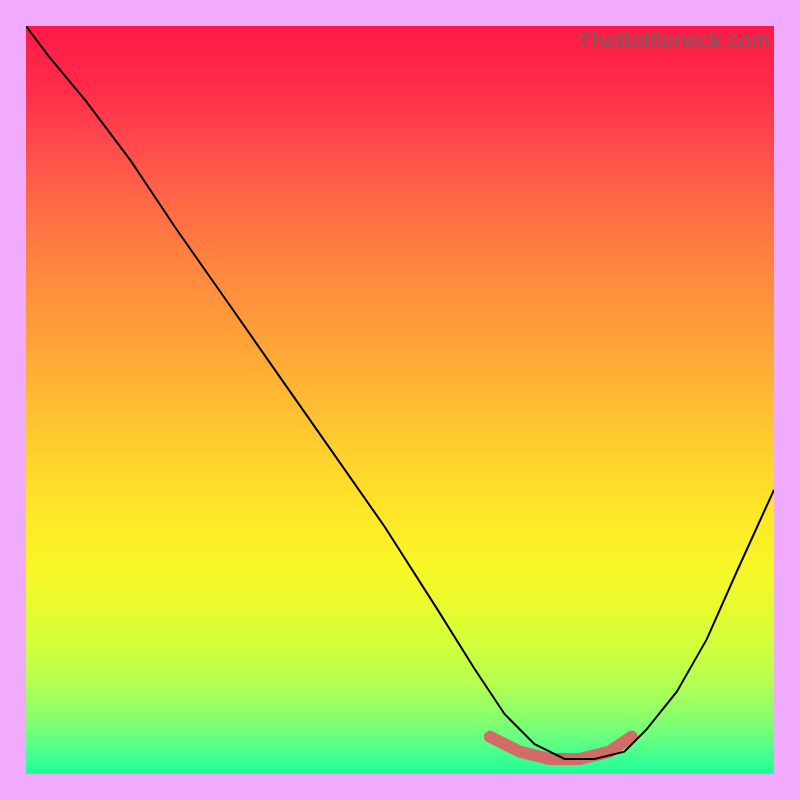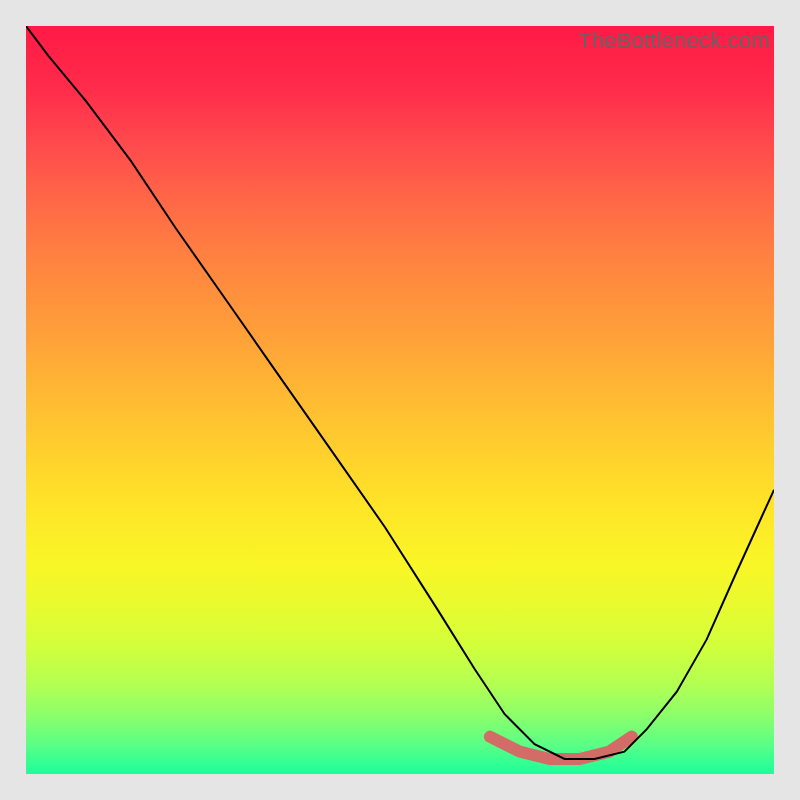--- a/index.html
+++ b/index.html
@@ -10,21 +10,21 @@
     background: #000;
     font-family: Arial, Helvetica, sans-serif;
     overflow: hidden;
   }
   .frame {
     position: absolute;
     top: 0;
     left: 0;
     width: 800px;
     height: 800px;
-    background: #e5e5e5;
+    background: #f0abfc;
   }
   .plot-area {
     position: absolute;
     top: 26px;
     left: 26px;
     width: 748px;
     height: 748px;
     overflow: hidden;
     
     background: linear-gradient(to bottom,

